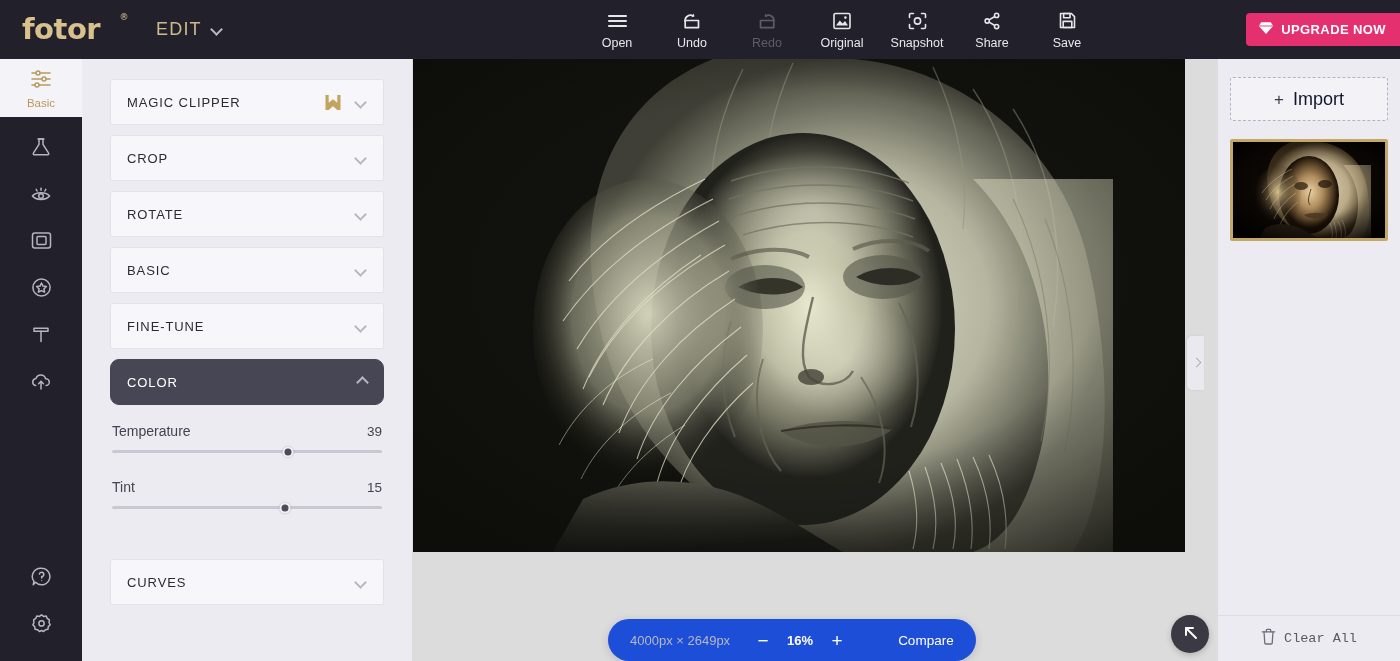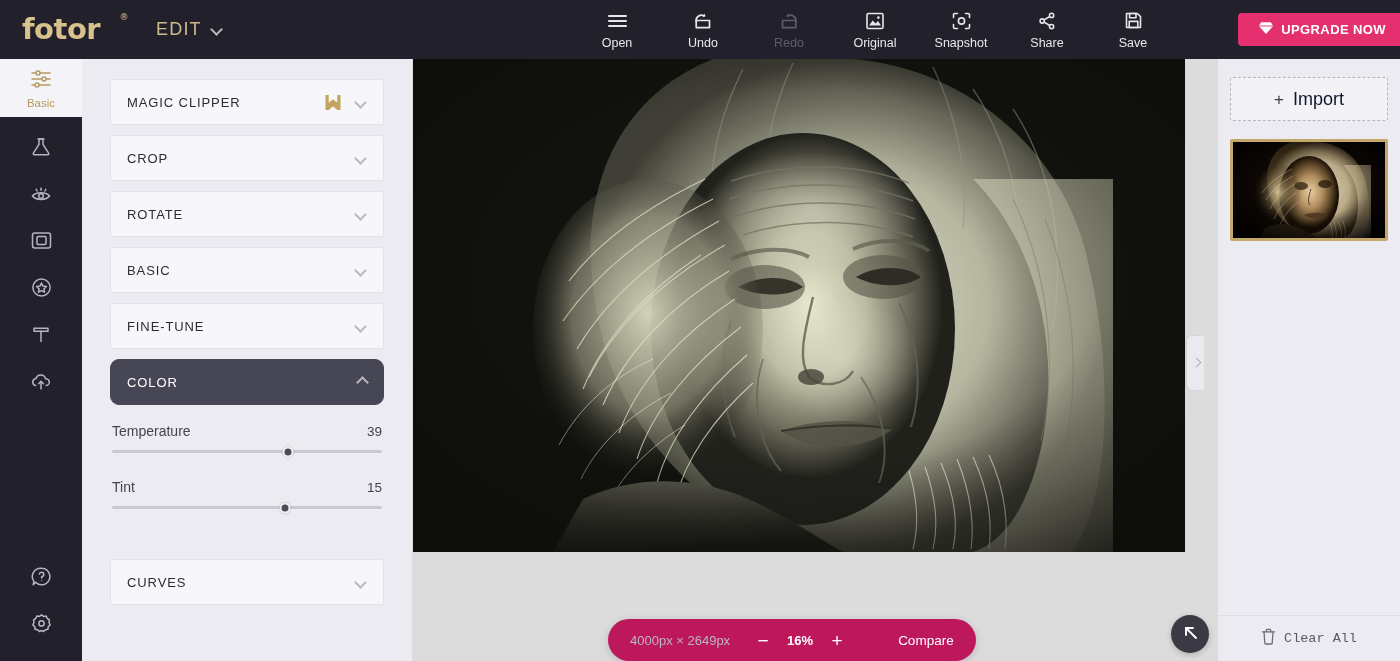--- a/index.html
+++ b/index.html
@@ -38,34 +38,34 @@
     width: 11px; height: 11px; position: relative; display: inline-block;
   }
   .chev-d::before {
     content: ""; position: absolute; left: 0px; top: 1px;
     width: 7px; height: 7px;
     border-right: 2px solid #b9b8c2; border-bottom: 2px solid #b9b8c2;
     transform: rotate(45deg);
   }
   #tools {
     position: absolute; left: 580px; top: 0; height: 59px;
-    display: flex; align-items: center; gap: 12px;
+    display: flex; align-items: center; gap: 1px;
   }
   .tool {
     width: 74px; height: 59px;
     display: flex; flex-direction: column; align-items: center;
     justify-content: center; gap: 4px; cursor: pointer;
   }
   .tool .ic { height: 22px; display:flex; align-items:center; justify-content:center; }
   .tool .tl { font-size: 12.5px; color: #e7e6ea; }
   .tool.disabled .tl { color: #5d5c68; }
   .tool.disabled svg { stroke: #5d5c68 !important; }
   #upgrade {
     position: absolute; right: 0px; top: 13px;
-    height: 33px; padding: 0 14px 0 20px;
+    height: 33px; padding: 0 14px 0 12px;
     background: #e4306e; border-radius: 4px 0 0 4px;
     display: flex; align-items: center; gap: 7px; cursor: pointer;
   }
   #upgrade .txt {
     color: #fff; font-size: 13px; font-weight: bold; letter-spacing: 0.4px;
   }
 
   
   #rail {
     position: absolute; left: 0; top: 59px; width: 82px; height: 602px;
@@ -145,21 +145,21 @@
   }
   .chev-r::before {
     content: ""; position: absolute; left: 1px; top: 0px;
     width: 6px; height: 6px;
     border-right: 1.6px solid #aeadb8; border-top: 1.6px solid #aeadb8;
     transform: rotate(45deg);
   }
   #zoombar {
     position: absolute; left: 196px; bottom: 0px;
     height: 42px; padding: 16px 22px;
-    background: #be185d; border-radius: 21px;
+    background: #1d4ed8; border-radius: 21px;
     display: flex; align-items: center; gap: 0px;
     box-shadow: 0 2px 8px rgba(0,0,0,0.16);
   }
   #zoombar .dims { font-size: 13px; color: #b8b7c1; margin-right: 20px; }
   #zoombar .zbtn {
     width: 26px; height: 26px; display: flex; align-items: center;
     justify-content: center; cursor: pointer; color: #ffffff;
     font-size: 19px; line-height: 1;
   }
   #zoombar .zpct {

